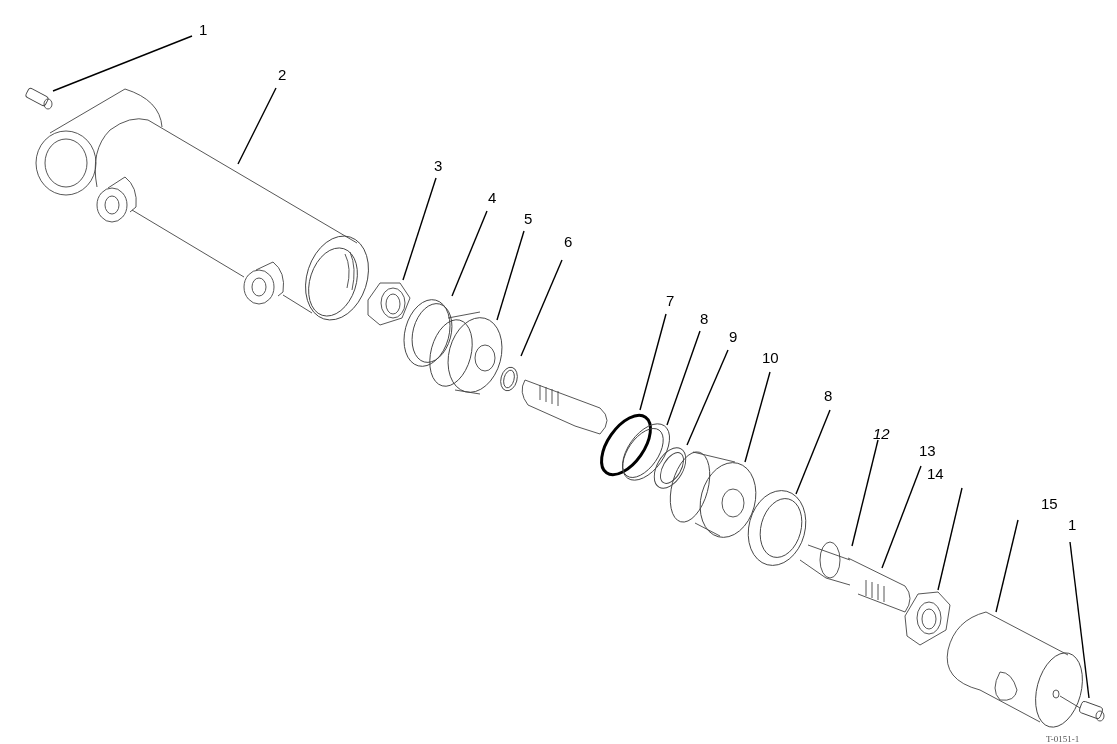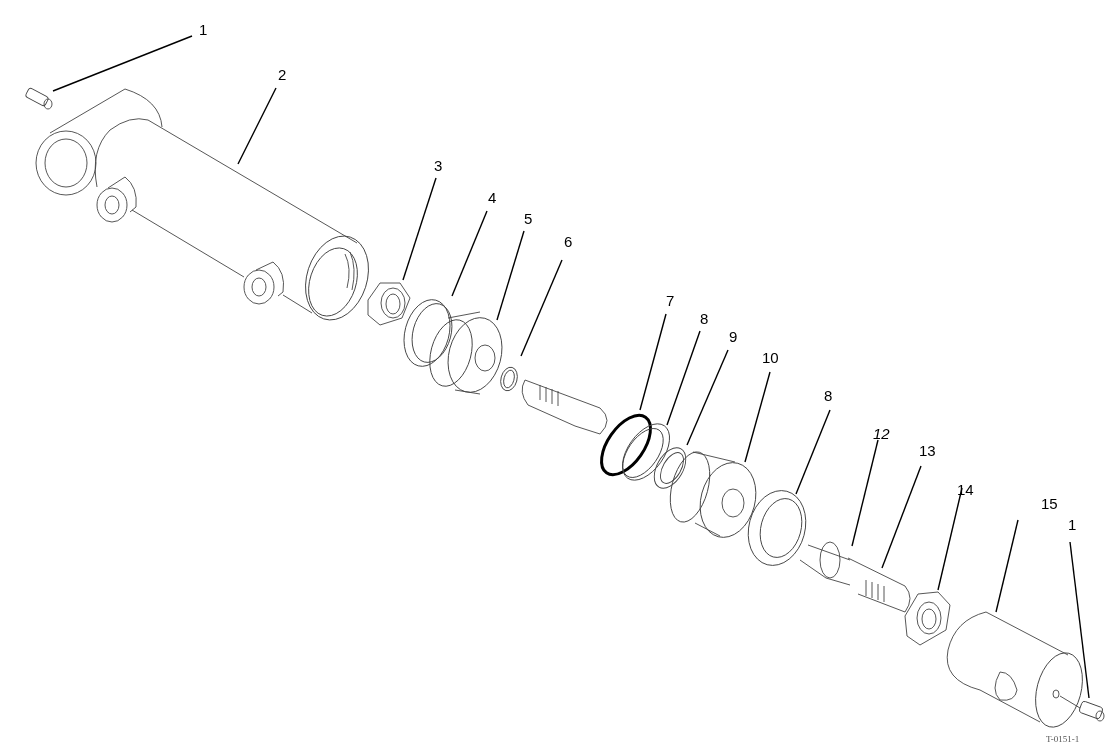--- a/index.html
+++ b/index.html
@@ -149,18 +149,18 @@
   <div class="callout" style="left:488px;top:190px;">4</div>
   <div class="callout" style="left:524px;top:211px;">5</div>
   <div class="callout" style="left:564px;top:234px;">6</div>
   <div class="callout" style="left:666px;top:293px;">7</div>
   <div class="callout" style="left:700px;top:311px;">8</div>
   <div class="callout" style="left:729px;top:329px;">9</div>
   <div class="callout" style="left:762px;top:350px;">10</div>
   <div class="callout" style="left:824px;top:388px;">8</div>
   <div class="callout" style="left:873px;top:426px;font-style:italic;">12</div>
   <div class="callout" style="left:919px;top:443px;">13</div>
-  <div class="callout" style="left:957px;top:466px;margin-top:16px;">14</div>
+  <div class="callout" style="left:927px;top:466px;">14</div>
   <div class="callout" style="left:1041px;top:496px;">15</div>
   <div class="callout" style="left:1068px;top:517px;">1</div>
 
   <div class="figid">T-0151-1</div>
 </div>
 
 </body></html>

